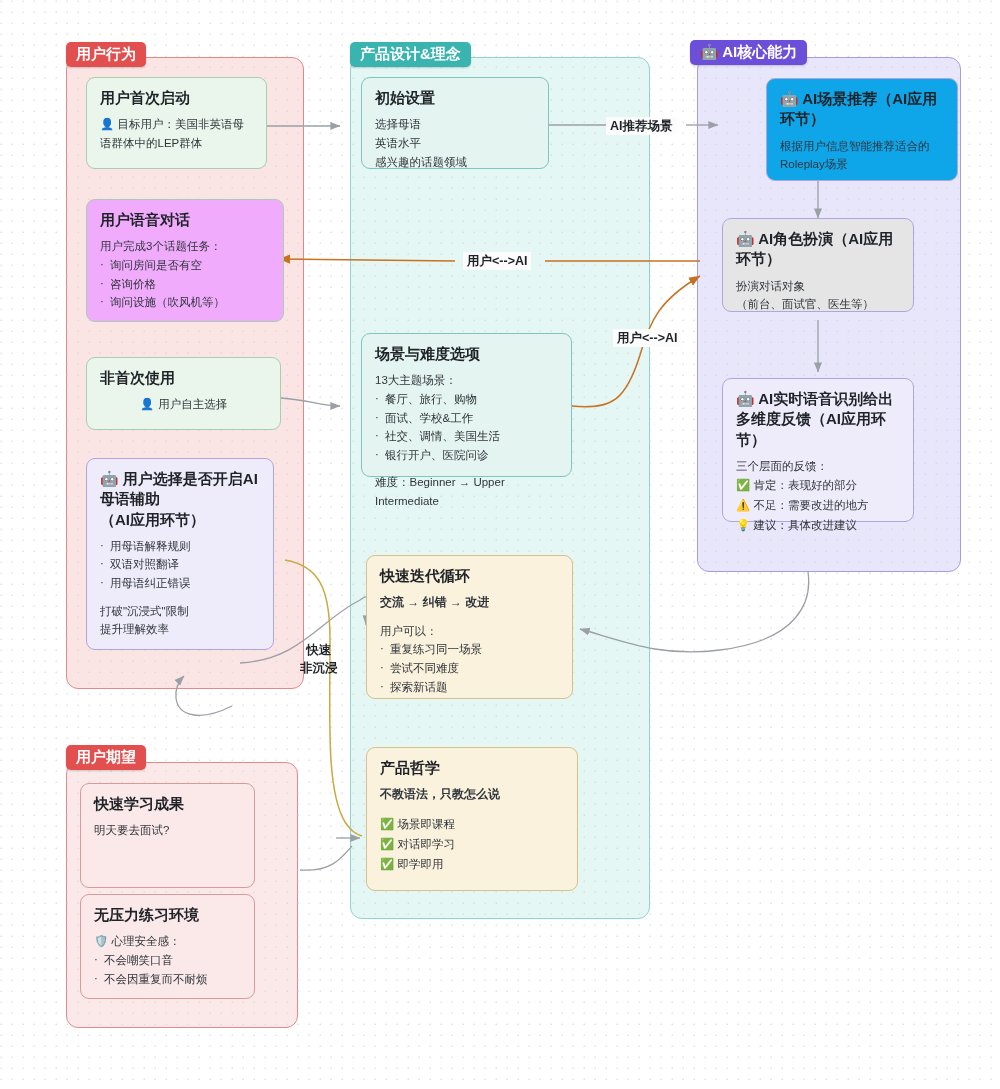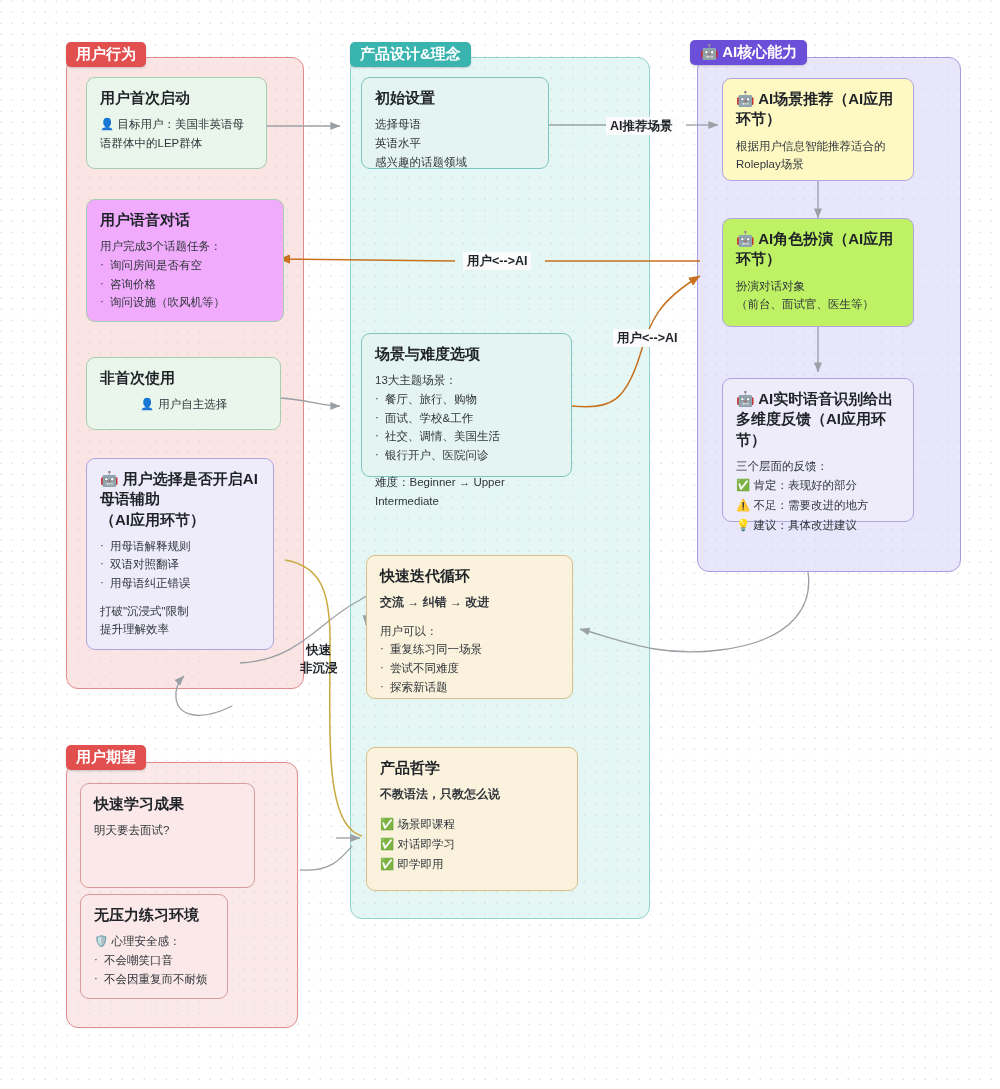--- a/index.html
+++ b/index.html
@@ -217,26 +217,26 @@
         <span class="g">✅</span>
         <span>对话即学习</span>
       </span>
       <span class="chk">
         <span class="g">✅</span>
         <span>即学即用</span>
       </span>
     </div>
   </div>
 
-  <div class="node" style="left:722px;top:78px;width:192px;height:103px;background:#fef9c3;border-color:#b0a5e2;font-size:11.5px;">
+  <div class="node" style="left:766px;top:78px;width:192px;height:103px;background:#0ea5e9;border-color:#b0a5e2;font-size:11.5px;">
     <div class="title" style="font-size:15px;">🤖 AI场景推荐（AI应用环节）</div>
     <div class="body" style="font-size:11.5px;">根据用户信息智能推荐适合的Roleplay场景</div>
   </div>
 
-  <div class="node" style="left:722px;top:218px;width:192px;height:109px;background:#bef264;border-color:#b0a5e2;font-size:11.5px;">
+  <div class="node" style="left:722px;top:218px;width:192px;height:94px;background:#e5e5e5;border-color:#b0a5e2;font-size:11.5px;">
     <div class="title" style="font-size:15px;">🤖 AI角色扮演（AI应用环节）</div>
     <div class="body" style="font-size:11.5px;">
       <div>扮演对话对象</div>
       <div>（前台、面试官、医生等）</div>
     </div>
   </div>
 
   <div class="node" style="left:722px;top:378px;width:192px;height:144px;background:#eeecfa;border-color:#b0a5e2;font-size:11.5px;">
     <div class="title" style="font-size:15px;">🤖 AI实时语音识别给出多维度反馈（AI应用环节）</div>
     <div class="body" style="font-size:11.5px;">
@@ -247,21 +247,21 @@
     </div>
   </div>
 
   <div class="node" style="left:80px;top:783px;width:175px;height:105px;background:#fbe9e9;border-color:#d89a9a;font-size:11.5px;">
     <div class="title" style="font-size:15px;">快速学习成果</div>
     <div class="body" style="font-size:11.5px;">
       <div>明天要去面试?</div>
     </div>
   </div>
 
-  <div class="node" style="left:80px;top:894px;width:148px;height:105px;background:#fbe9e9;border-color:#d89a9a;font-size:11.5px;">
+  <div class="node" style="left:80px;top:894px;width:175px;height:105px;background:#fbe9e9;border-color:#d89a9a;font-size:11.5px;">
     <div class="title" style="font-size:15px;">无压力练习环境</div>
     <div class="body" style="font-size:11.5px;">
       <div>🛡️ 心理安全感：</div>
       <ul class="bullets">
         <li>不会嘲笑口音</li>
         <li>不会因重复而不耐烦</li>
       </ul>
     </div>
   </div>
 

